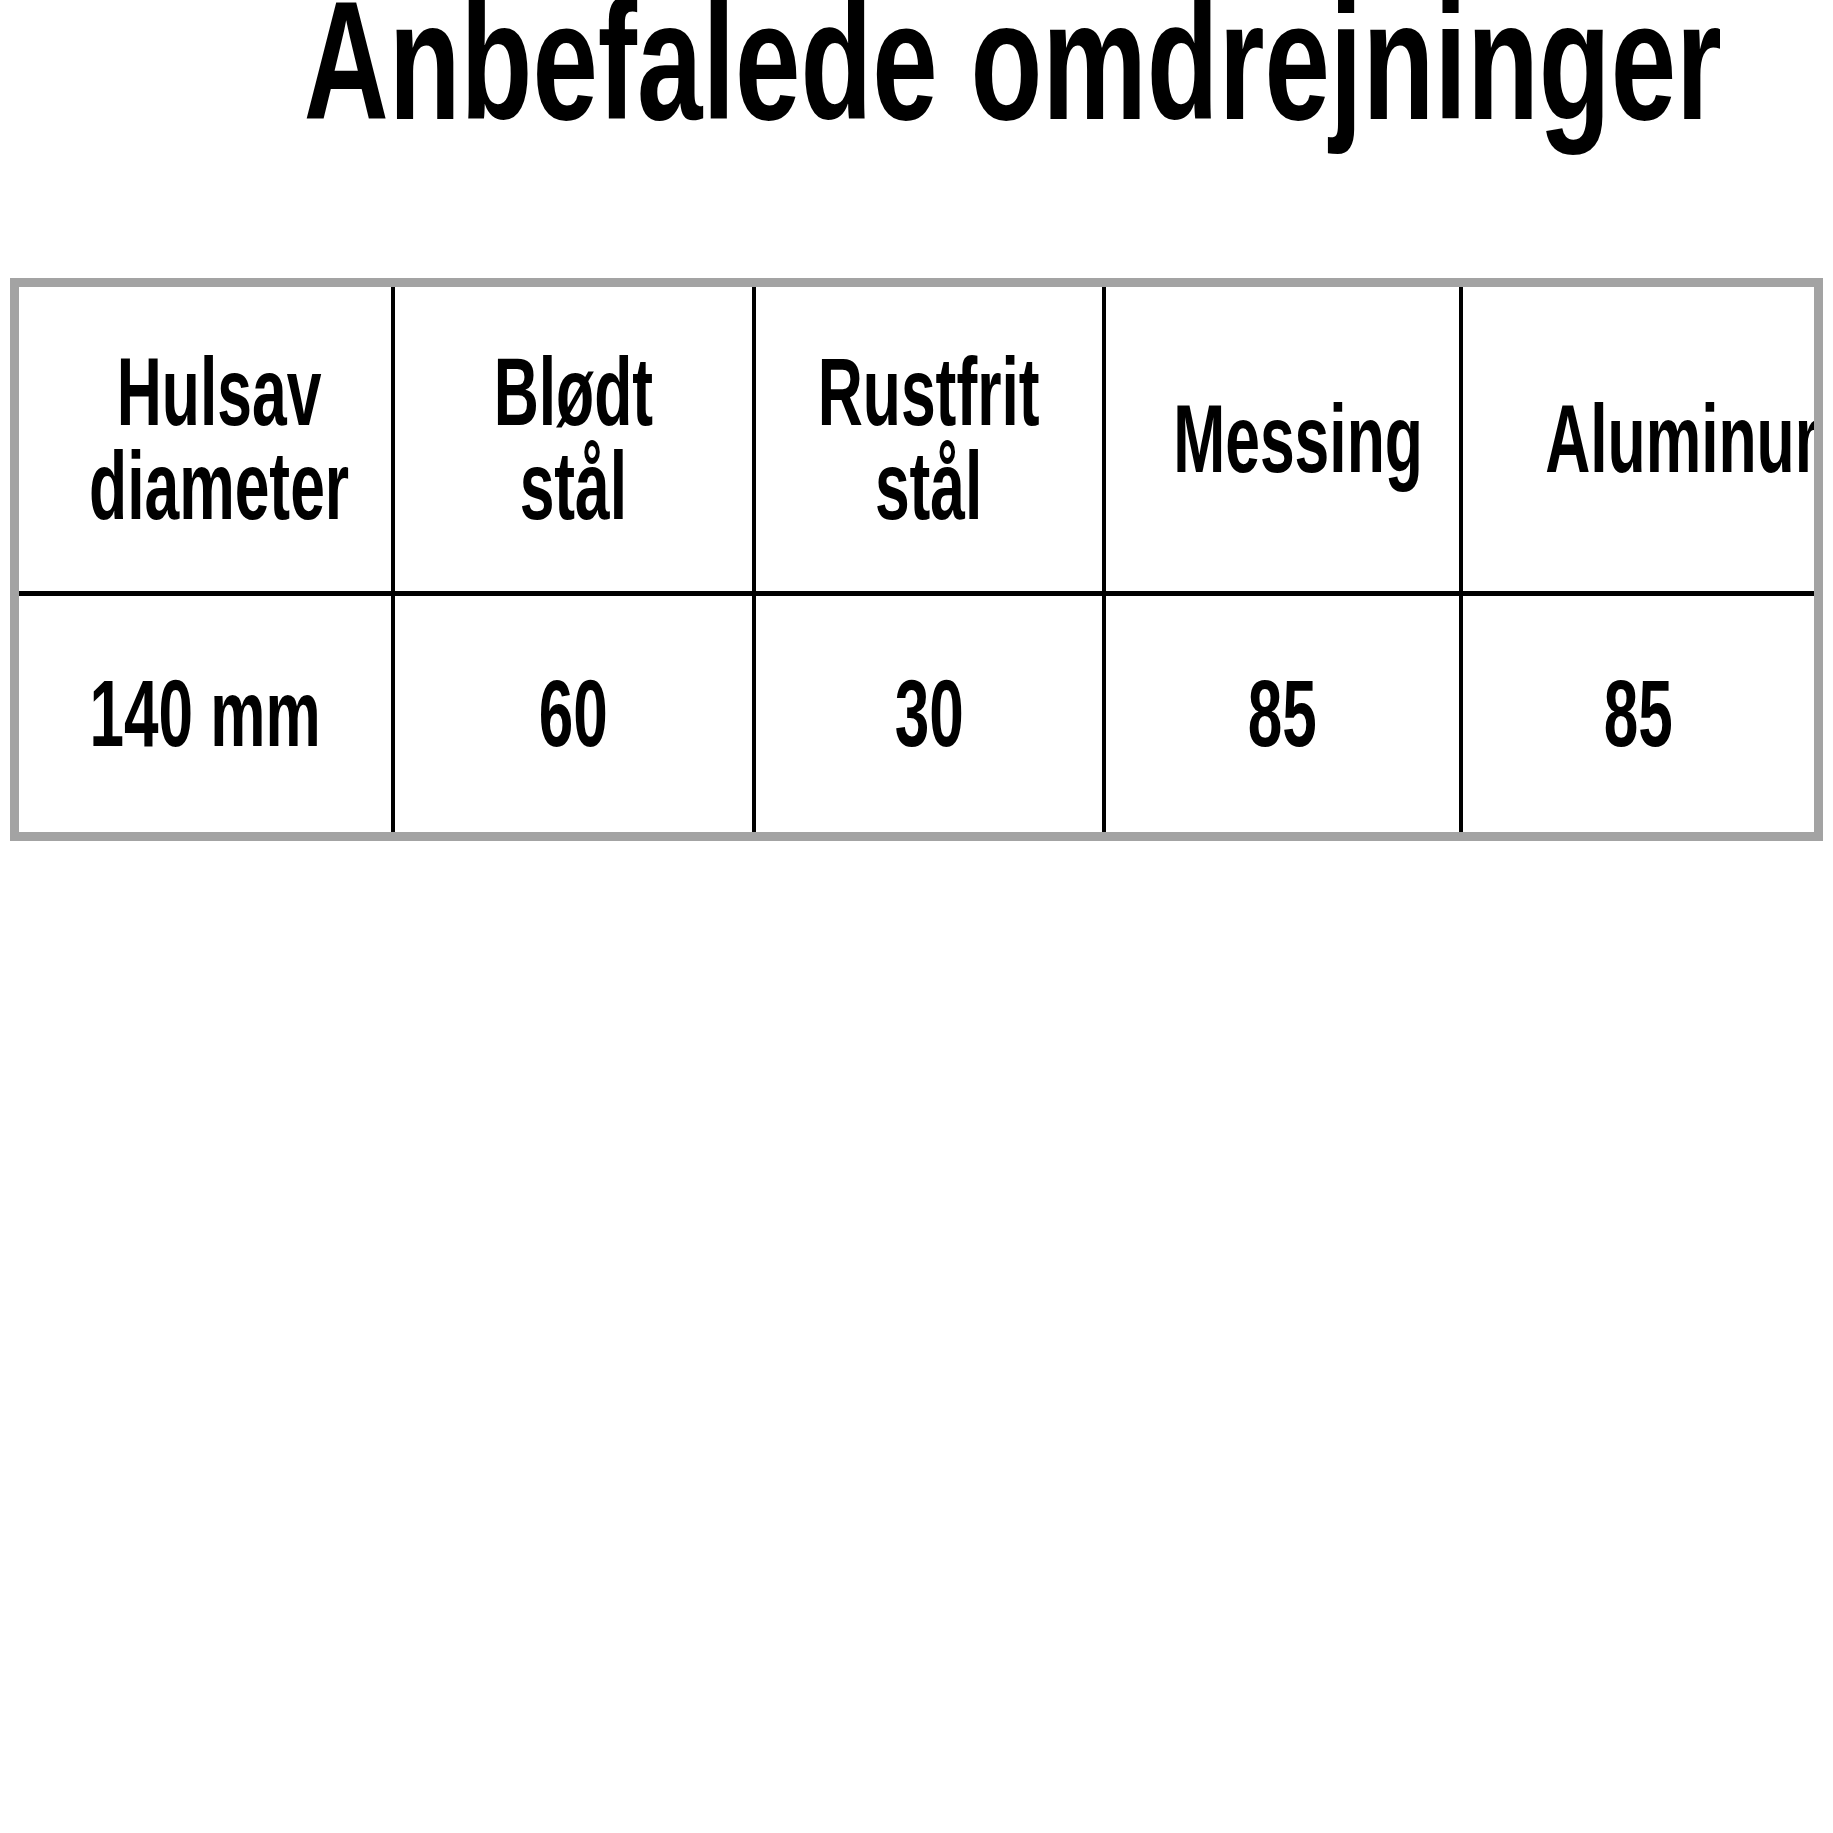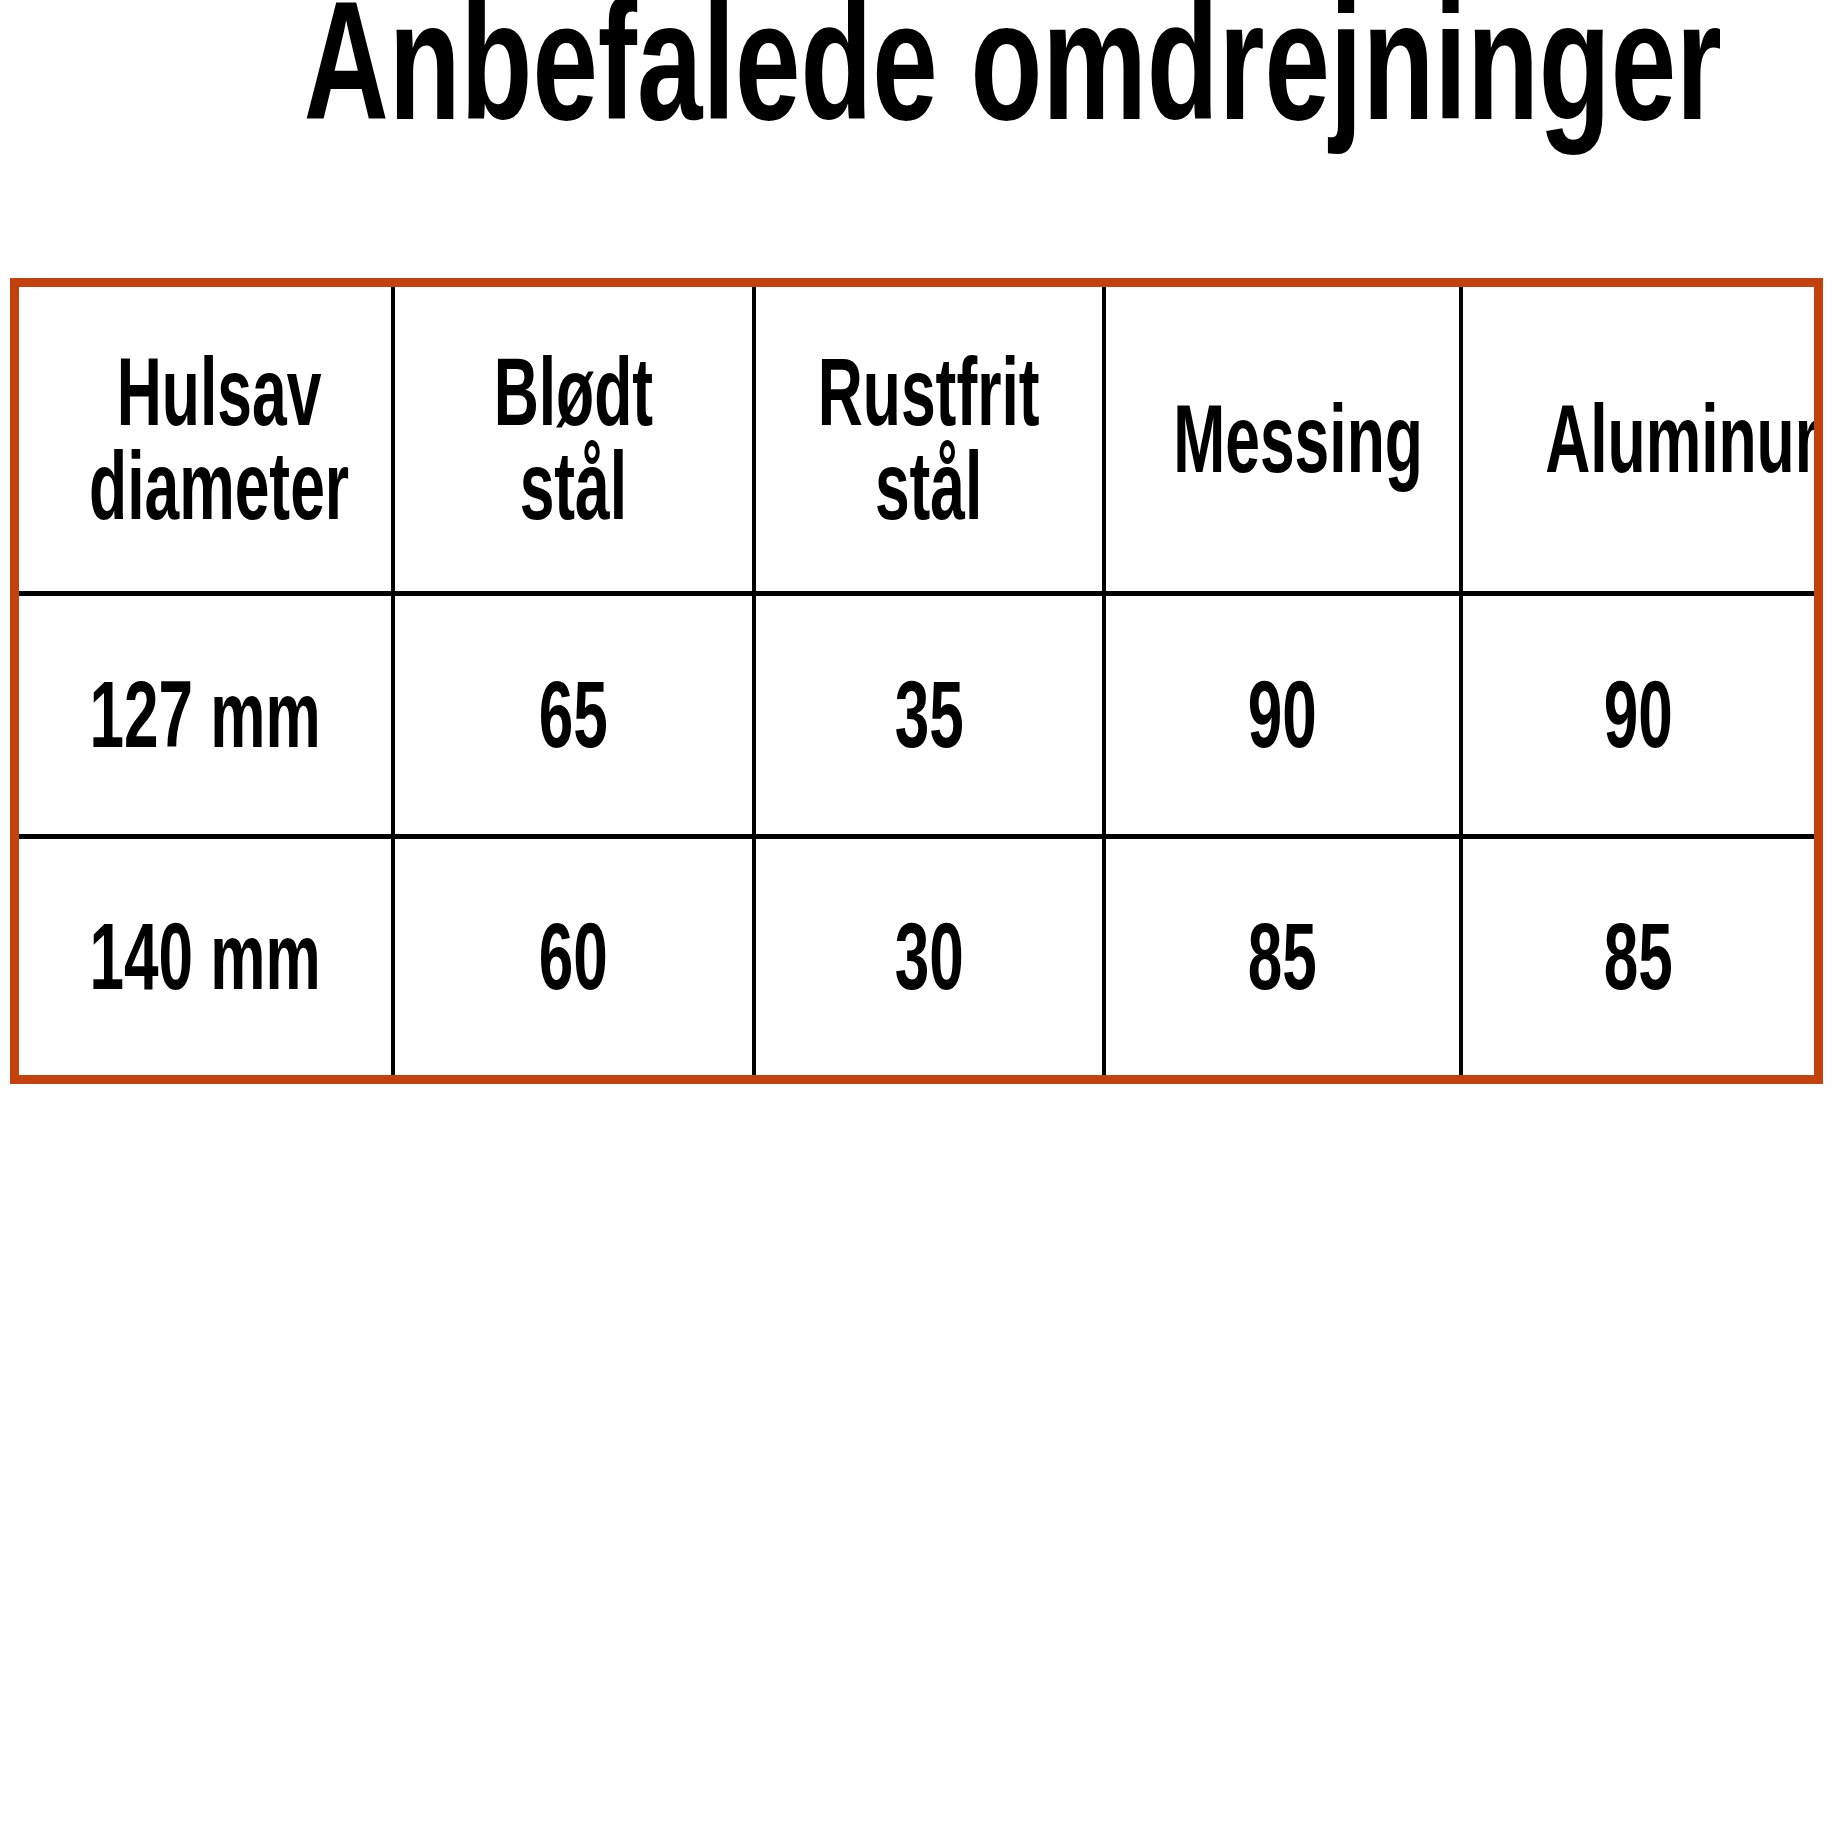--- a/index.html
+++ b/index.html
@@ -30,21 +30,21 @@
   .cond {
     display: inline-block;
     transform: scaleX(0.70);
     transform-origin: 50% 50%;
   }
   table.speed-table {
     border-collapse: collapse;
     table-layout: fixed;
     margin: 133px 0 0 10px;
     width: 1813px;
-    border: 9px solid #c2410c;
+    border: 9px solid #a3a3a3;
     background: #ffffff;
   }
   .speed-table th,
   .speed-table td {
     border: 4px solid #000000;
     border-top-width: 5px;
     border-bottom-width: 5px;
     text-align: center;
     vertical-align: middle;
     padding: 0;
@@ -92,27 +92,20 @@
 diameter</span></th>
         <th><span class="cond header-label">Blødt stål</span></th>
         <th><span class="cond header-label">Rustfrit
 stål</span></th>
         <th><span class="cond header-label">Messing</span></th>
         <th><span class="cond header-label">Aluminum</span></th>
       </tr>
     </thead>
     <tbody>
       <tr>
-        <td><span class="cond cell-value">127 mm</span></td>
-        <td><span class="cond cell-value">65</span></td>
-        <td><span class="cond cell-value">35</span></td>
-        <td><span class="cond cell-value">90</span></td>
-        <td><span class="cond cell-value">90</span></td>
-      </tr>
-      <tr>
         <td><span class="cond cell-value">140 mm</span></td>
         <td><span class="cond cell-value">60</span></td>
         <td><span class="cond cell-value">30</span></td>
         <td><span class="cond cell-value">85</span></td>
         <td><span class="cond cell-value">85</span></td>
       </tr>
     </tbody>
   </table>
 
 </div>

